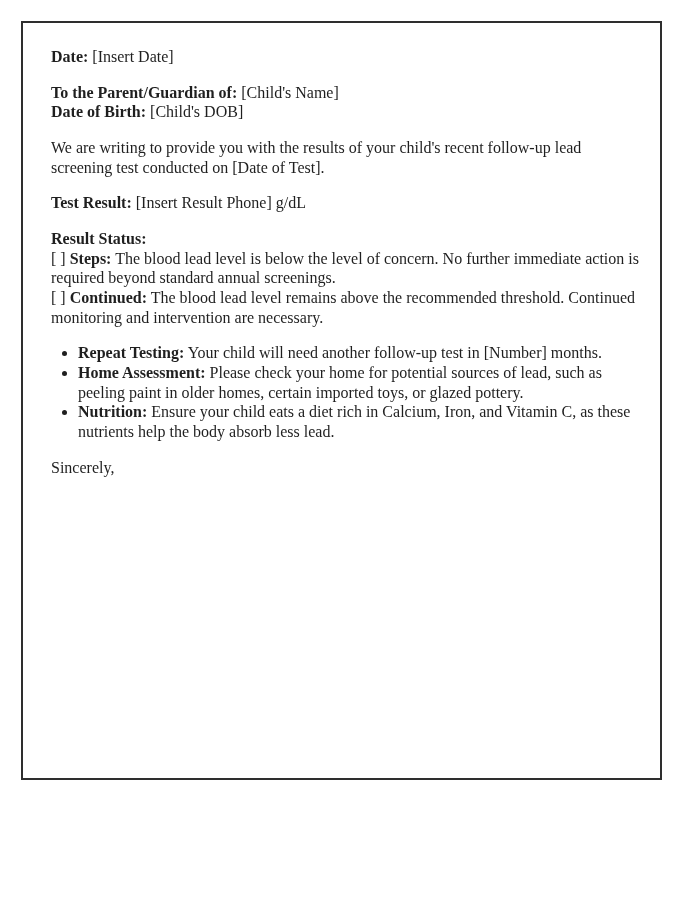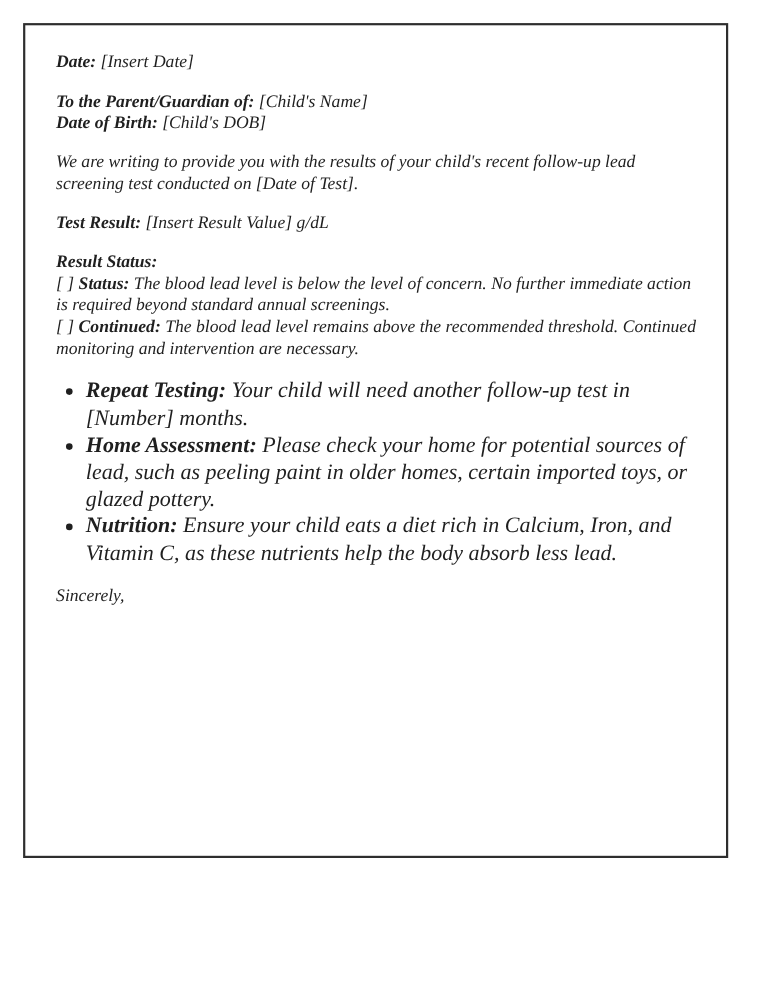--- a/index.html
+++ b/index.html
@@ -23,54 +23,53 @@
     position:absolute;
     left:21px;
     top:21px;
     width:641px;
     height:759px;
     box-sizing:border-box;
     border:2px solid var(--border-color);
     padding:8px 20px 20px 28px;
     background:var(--page-bg);
     overflow:hidden;
-    font-style:italic;
   }
   .letter-box p{
     margin:16px 0;
     font-size:16px;
     line-height:1.23;
   }
   .letter-box ul{
     margin:16px 0;
     padding-left:27px;
   }
   .letter-box li{
-    font-size:20px;
+    font-size:16px;
     line-height:1.23;
   }
   b,strong,.bold{font-weight:bold;}
 </style>
 </head>
 <body>
 
 <div class="letter-box">
 
   <p><strong>Date:</strong> <span>[Insert Date]</span></p>
 
   <p><strong>To the Parent/Guardian of:</strong> <span>[Child's Name]</span><br>
   <strong>Date of Birth:</strong> <span>[Child's DOB]</span></p>
 
 
   <p>We are writing to provide you with the results of your child's recent follow-up lead screening test conducted on [Date of Test].</p>
 
-  <p><strong>Test Result:</strong> <span>[Insert Result Value] g/dL</span></p>
+  <p><strong>Test Result:</strong> <span>[Insert Result Phone] g/dL</span></p>
 
   <p><strong>Result Status:</strong><br>
-  <span>[ ]</span> <strong>Status:</strong> <span>The blood lead level is below the level of concern. No further immediate action is required beyond standard annual screenings.</span><br>
+  <span>[ ]</span> <strong>Steps:</strong> <span>The blood lead level is below the level of concern. No further immediate action is required beyond standard annual screenings.</span><br>
   <span>[ ]</span> <strong>Continued:</strong> <span>The blood lead level remains above the recommended threshold. Continued monitoring and intervention are necessary.</span></p>
 
 
   <ul>
     <li><strong>Repeat Testing:</strong> <span>Your child will need another follow-up test in [Number] months.</span></li>
     <li><strong>Home Assessment:</strong> <span>Please check your home for potential sources of lead, such as peeling paint in older homes, certain imported toys, or glazed pottery.</span></li>
     <li><strong>Nutrition:</strong> <span>Ensure your child eats a diet rich in Calcium, Iron, and Vitamin C, as these nutrients help the body absorb less lead.</span></li>
   </ul>
 
 

